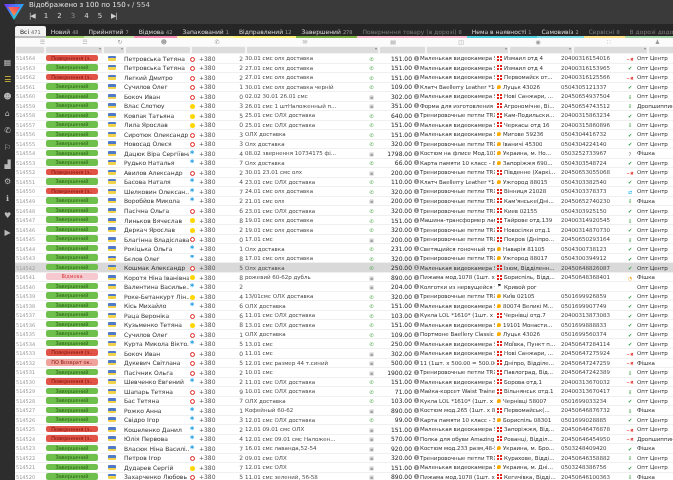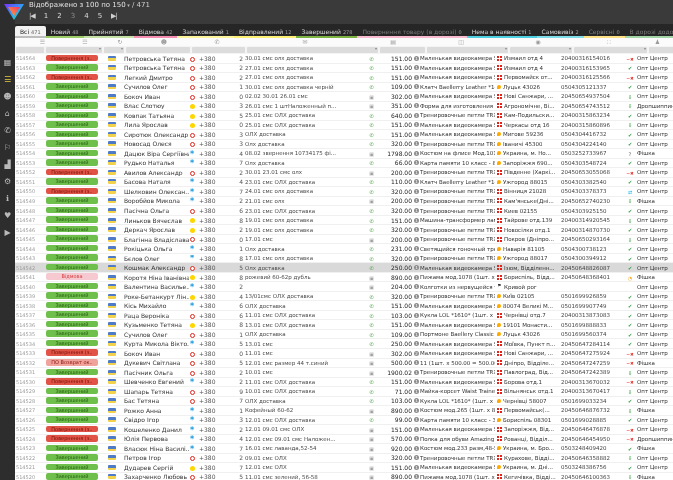--- a/index.html
+++ b/index.html
@@ -116,21 +116,21 @@
         <div class="sicon">⚙</div>
         <div class="sicon">ℹ</div>
         <div class="sicon">♥</div>
         <div class="sicon">▶</div>
       </div>
   </div>
 
   <div id="topbar">
     <div id="range-line">
       <span>Відображено з 100 по 150</span><span class="caret"> ▾</span>
-      <span id="total-label">/ 471</span>
+      <span id="total-label">/ 554</span>
     </div>
     <div id="pager">
       <span class="nav">|◀</span>
     <span class="pg">1</span>
         <span class="pg">2</span>
         <span class="pg current">3</span>
         <span class="pg">4</span>
         <span class="pg">5</span>
         <span class="nav">▶|</span>
       </div>

